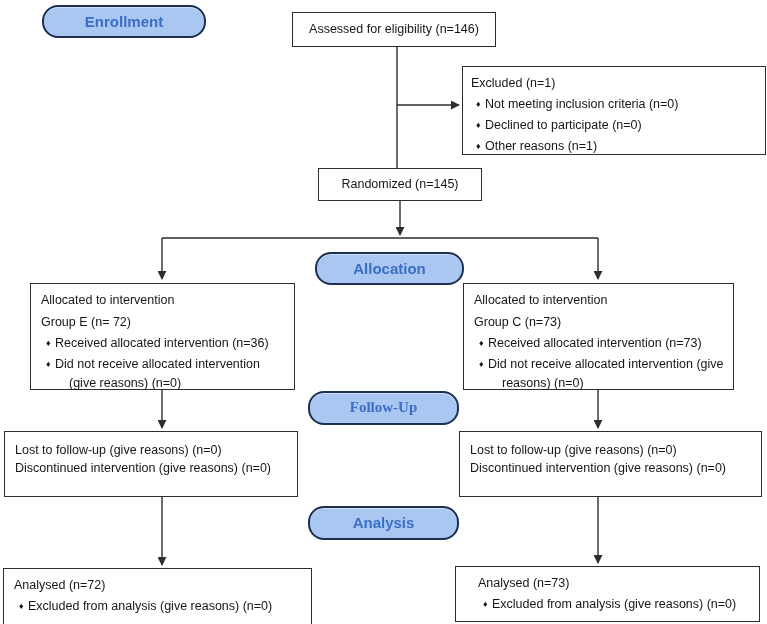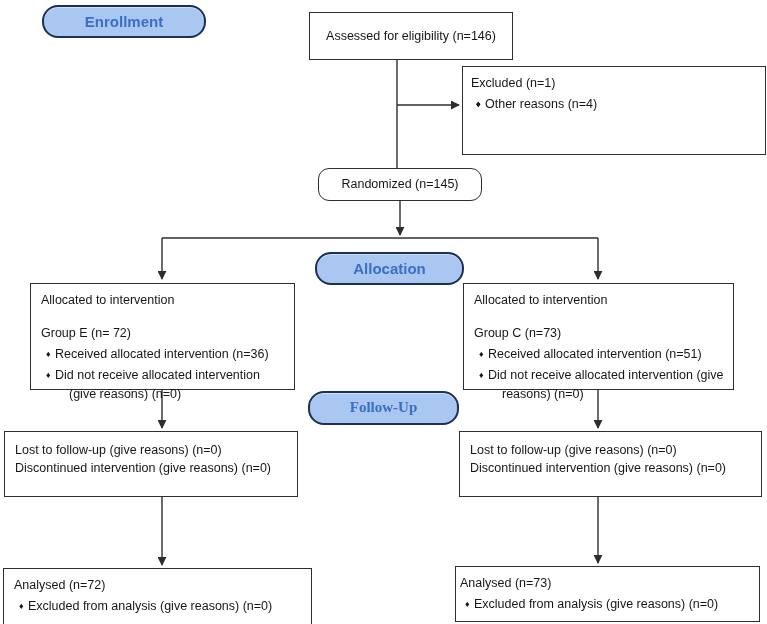--- a/index.html
+++ b/index.html
@@ -30,31 +30,31 @@
   #stage-allocation{left:315px;top:252px;width:145px;height:29px;}
   #stage-followup{left:308px;top:391px;width:147px;height:30px;font-family:Liberation Serif, serif;}
   #stage-analysis{left:308px;top:506px;width:147px;height:30px;}
 
   .box{
     position:absolute;background:#ffffff;border:1.4px solid var(--box-border);
     box-sizing:border-box;
   }
   .box.center{display:flex;align-items:center;justify-content:center;text-align:center;}
 
-  #box-assessed{left:309px;top:12px;width:204px;height:48px;}
+  #box-assessed{left:292px;top:12px;width:204px;height:35px;}
   #box-excluded{left:462px;top:66px;width:304px;height:89px;padding:7px 10px 5px 8px;}
-  #box-randomized{left:318px;top:168px;width:164px;height:33px;border-radius:11px;}
+  #box-randomized{left:318px;top:168px;width:164px;height:33px;}
   #box-alloc-left{left:30px;top:283px;width:265px;height:107px;padding:7px 8px 5px 10px;}
   #box-alloc-right{left:463px;top:283px;width:271px;height:107px;padding:7px 8px 5px 10px;}
   #box-followup-left{left:4px;top:431px;width:294px;height:66px;padding:9px 8px 5px 10px;}
   #box-followup-right{left:459px;top:431px;width:303px;height:66px;padding:9px 8px 5px 10px;}
   #box-analysis-left{left:3px;top:568px;width:309px;height:64px;padding:7px 8px 5px 10px;}
-  #box-analysis-right{left:455px;top:566px;width:305px;height:56px;padding:7px 8px 5px 4px;}
+  #box-analysis-right{left:455px;top:566px;width:305px;height:56px;padding:7px 8px 5px 22px;}
 
-  .lines div + div{margin-top:15px;}
+  .lines div + div{margin-top:4px;}
   .fline + .fline{}
 
   ul.bullets{list-style:none;margin:2px 0 0 0;padding:0;}
   ul.bullets li{position:relative;padding-left:28px;text-indent:-14px;margin-top:3px;}
   ul.bullets li .bmark{
     position:absolute;left:5px;top:3px;font-size:9px;text-indent:0;color:var(--ink);
   }
 </style>
 </head>
 <body>
@@ -75,31 +75,32 @@
     <path class="cline" d="M598,238 V279" marker-end="url(#arrow)"></path>
     <path class="cline" d="M162,390 V428" marker-end="url(#arrow)"></path>
     <path class="cline" d="M598,390 V428" marker-end="url(#arrow)"></path>
     <path class="cline" d="M162,497 V565" marker-end="url(#arrow)"></path>
     <path class="cline" d="M598,497 V563" marker-end="url(#arrow)"></path>
   </svg>
 
   <div class="stage" id="stage-enrollment">Enrollment</div>
   <div class="stage" id="stage-allocation">Allocation</div>
   <div class="stage" id="stage-followup">Follow-Up</div>
+  <div class="stage" id="stage-analysis">Analysis</div>
 
   <div class="box center" id="box-assessed">
     <span>Assessed for eligibility (n=146)</span>
   </div>
 
   <div class="box" id="box-excluded">
     <div>Excluded (n=1)</div>
     <ul class="bullets">
-        <li><span class="bmark">♦</span></li>
-        <li><span class="bmark">♦</span></li>
-        <li><span class="bmark">♦</span><span>Other reasons (n=4)</span></li>
+        <li><span class="bmark">♦</span><span>Not meeting inclusion criteria (n=0)</span></li>
+        <li><span class="bmark">♦</span><span>Declined to participate (n=0)</span></li>
+        <li><span class="bmark">♦</span><span>Other reasons (n=1)</span></li>
       </ul>
   </div>
 
   <div class="box center" id="box-randomized">
     <span>Randomized (n=145)</span>
   </div>
 
   <div class="box" id="box-alloc-left">
     <div class="lines">
         <div>Allocated to intervention</div>
@@ -110,21 +111,21 @@
         <li><span class="bmark">♦</span><span>Did not receive allocated intervention (give reasons) (n=0)</span></li>
       </ul>
   </div>
 
   <div class="box" id="box-alloc-right">
     <div class="lines">
         <div>Allocated to intervention</div>
         <div>Group C (n=73)</div>
       </div>
     <ul class="bullets">
-        <li><span class="bmark">♦</span><span>Received allocated intervention (n=51)</span></li>
+        <li><span class="bmark">♦</span><span>Received allocated intervention (n=73)</span></li>
         <li><span class="bmark">♦</span><span>Did not receive allocated intervention (give reasons) (n=0)</span></li>
       </ul>
   </div>
 
   <div class="box" id="box-followup-left">
     <div>
         <div class="fline">Lost to follow-up (give reasons) (n=0)</div>
         <div class="fline">Discontinued intervention (give reasons) (n=0)</div>
       </div>
   </div>

